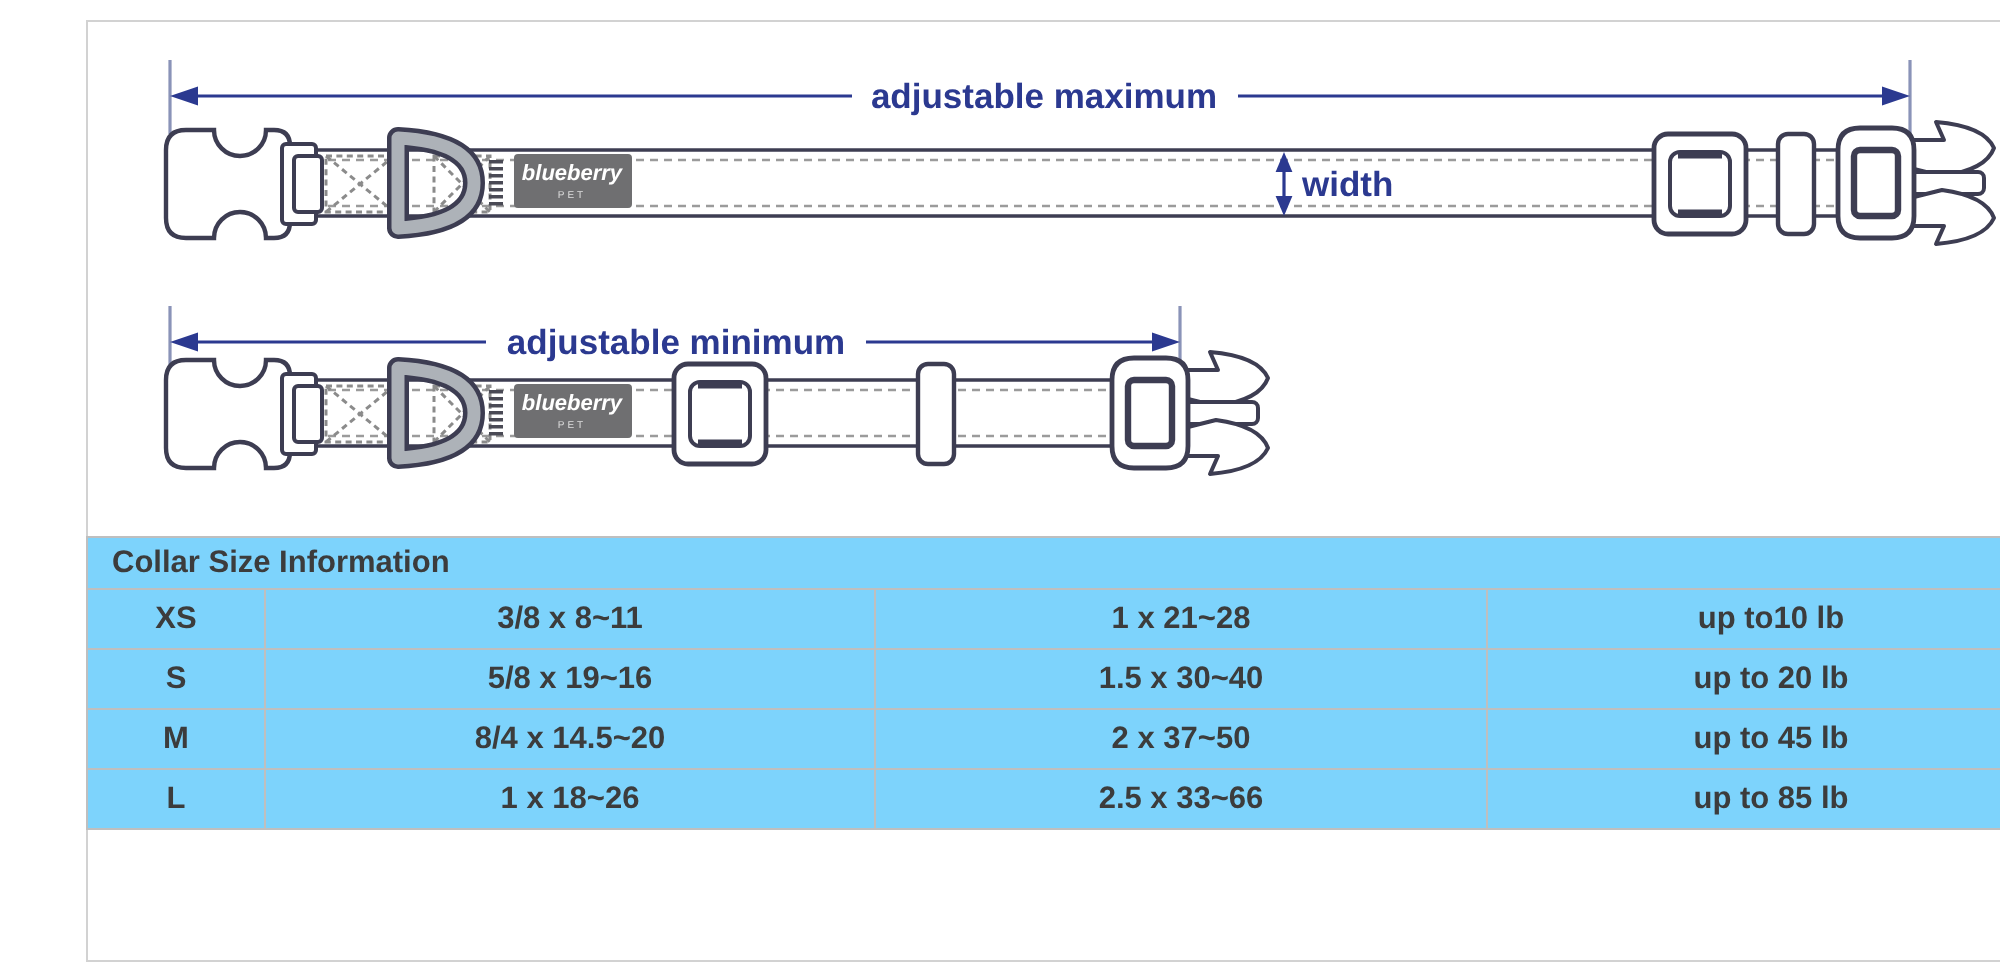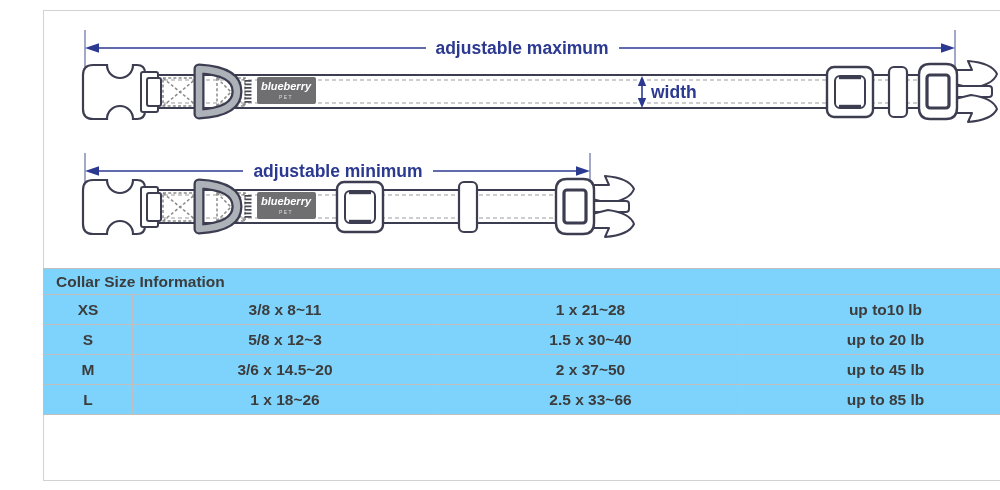--- a/index.html
+++ b/index.html
@@ -146,27 +146,27 @@
       <td colspan="4">Collar Size Information</td>
     </tr>
     <tr>
       <td>XS</td>
       <td>3/8 x 8~11</td>
       <td>1 x 21~28</td>
       <td>up to10 lb</td>
     </tr>
     <tr>
       <td>S</td>
-      <td>5/8 x 12~3</td>
+      <td>5/8 x 19~16</td>
       <td>1.5 x 30~40</td>
       <td>up to 20 lb</td>
     </tr>
     <tr>
       <td>M</td>
-      <td>3/6 x 14.5~20</td>
+      <td>8/4 x 14.5~20</td>
       <td>2 x 37~50</td>
       <td>up to 45 lb</td>
     </tr>
     <tr>
       <td>L</td>
       <td>1 x 18~26</td>
       <td>2.5 x 33~66</td>
       <td>up to 85 lb</td>
     </tr>
   </tbody>

